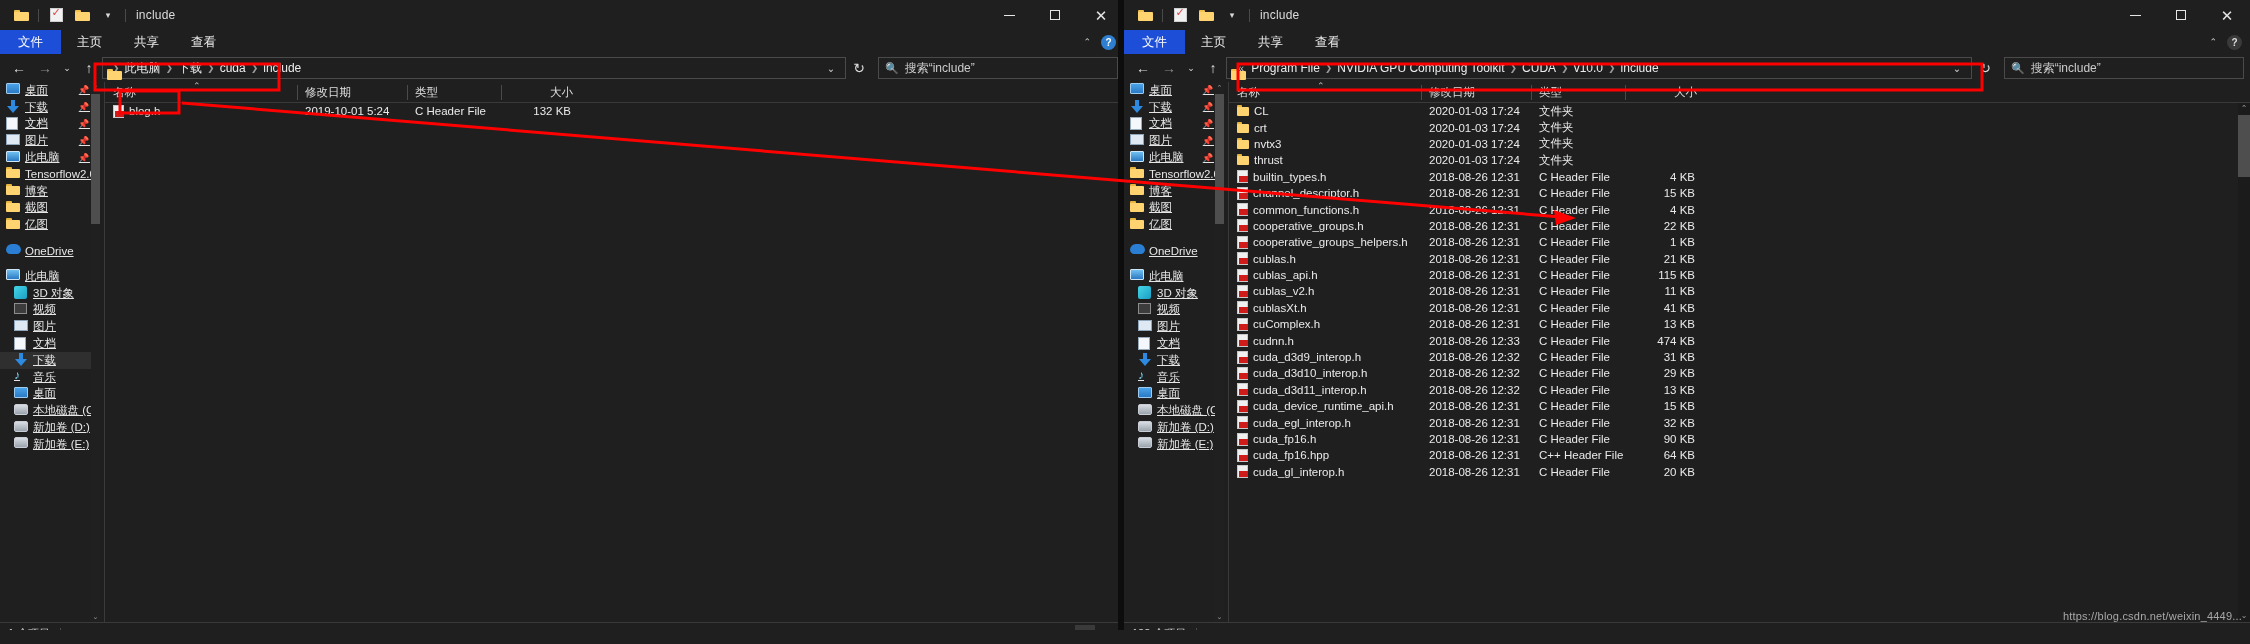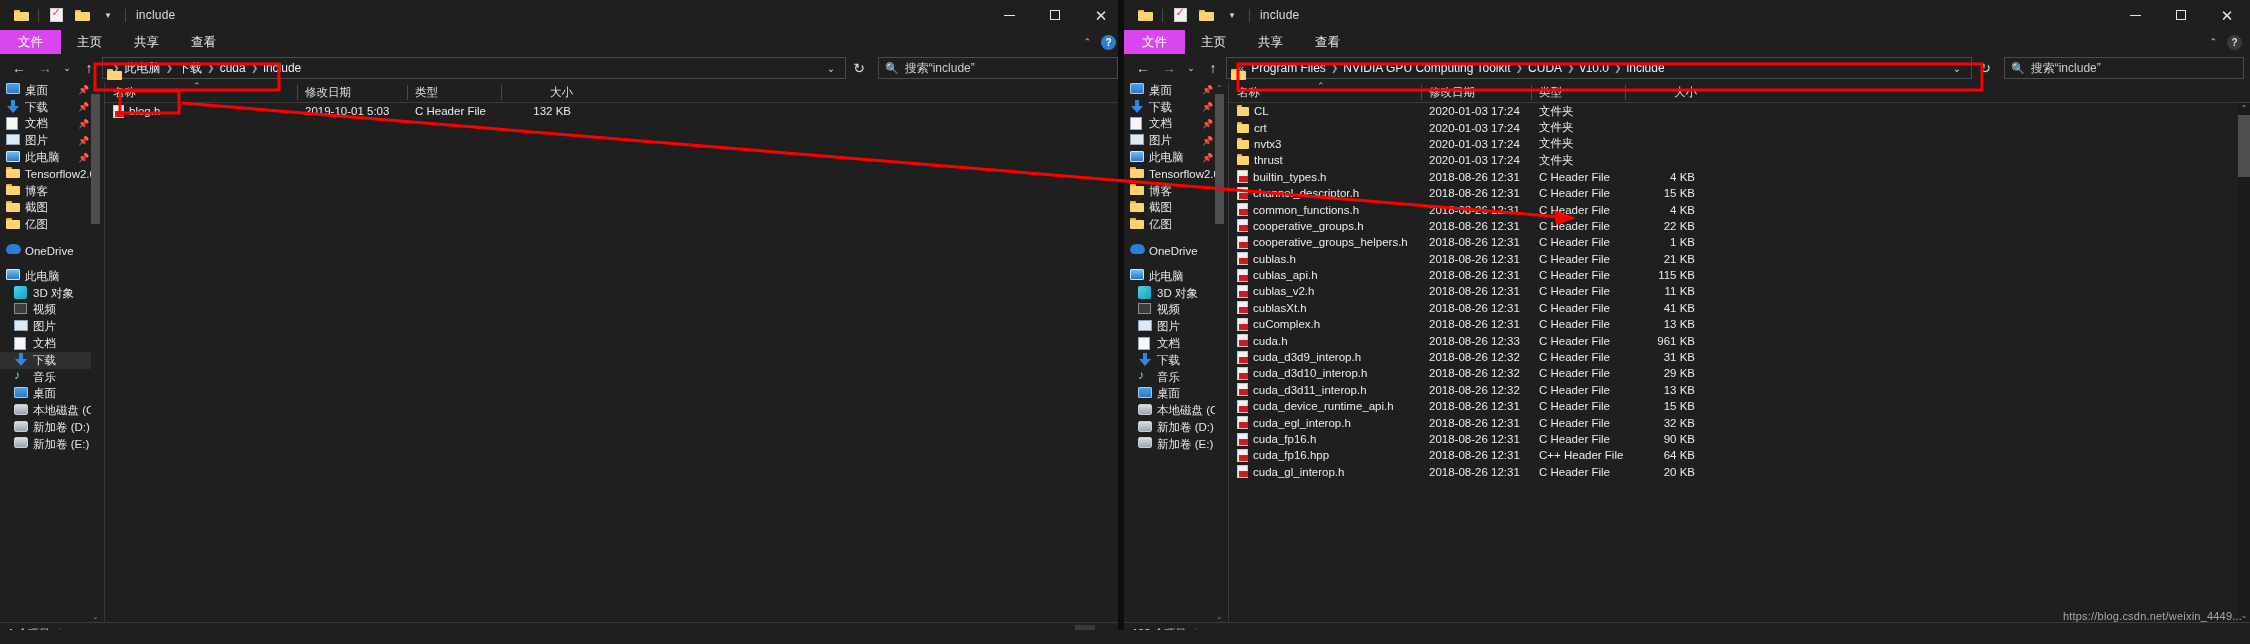--- a/index.html
+++ b/index.html
@@ -35,21 +35,21 @@
   .tb-btn{ width:46px; height:30px; display:flex; align-items:center; justify-content:center;
            font-size:11px; color:#e6e6e6; }
   .gl-min{ width:11px; height:1px; background:#e6e6e6; display:block; }
   .gl-max{ width:10px; height:10px; border:1px solid #e6e6e6; display:block; }
   .gl-close{ font-size:15px; line-height:15px; }
 
   
   .ribbon{ height:24px; display:flex; align-items:stretch; background:#1f1f1f; position:relative;}
   .rtab{ display:flex; align-items:center; justify-content:center; padding:0 16px;
          font-size:12.5px; color:#e9e9e9; height:24px;}
-  .rtab.file{ background:#d946ef; color:#fff; padding:4px 18px;}
+  .rtab.file{ background:#1d4ed8; color:#fff; padding:4px 18px;}
   .ribbon-right{ position:absolute; right:8px; top:0; height:24px; display:flex; align-items:center; gap:10px;}
   .circ-ic{ width:15px; height:15px; border-radius:50%; background:#2f7fd1; color:#fff; font-size:10px;
             display:flex; align-items:center; justify-content:center; font-weight:bold;}
   .circ-ic.q{ background:#2f7fd1; }
   .circ-ic.dk{ background:#3a3a3a; color:#ddd; }
   .chev-sm{ font-size:9px; color:#cfcfcf; }
 
   
   .addrrow{ height:28px; display:flex; align-items:center; padding:0 6px; gap:0; position:relative;}
   .navbtn{ width:26px; height:24px; display:flex; align-items:center; justify-content:center;
@@ -69,21 +69,21 @@
   .searchbox{ width:240px; height:22px; margin-left:6px; border:1px solid #4a4a4a; background:#1f1f1f;
               display:flex; align-items:center; padding:0 6px; gap:6px; flex:0 0 auto;}
   .searchbox .sicon{ color:#bdbdbd; font-size:11px;}
   .searchbox .stext{ font-size:12px; color:#cccccc; }
 
   
   .body{ display:flex; height:calc(644px - 30px - 24px - 28px - 22px); position:relative; }
   .navpane{ width:105px; position:relative; background:#1f1f1f; overflow:hidden; flex:0 0 auto;}
   .navlist{ position:absolute; left:0; top:0; width:92px; }
   .navitem{ display:flex; align-items:center; height:16.8px; font-size:11.5px; color:#e6e6e6;
-            white-space:nowrap; padding-left:6px; }
+            white-space:nowrap; padding-left:6px;text-decoration:underline; }
   .navitem.sel{ background:#2f2f2f; }
   .navitem .ni-ic{ width:15px; height:14px; margin-right:4px; flex:0 0 auto; position:relative;}
   .navitem .ni-lb{ overflow:hidden; text-overflow:clip; }
   .navitem.ind1{ padding-left:14px; }
   .navgap{ height:9px; }
 
   
   .ic-desktop{ width:14px;height:11px;background:linear-gradient(#4aa3e8,#2b79c4);border:1px solid #9ecbf0;border-radius:1px;}
   .ic-doc{ width:12px;height:13px;background:#f4f7fb;border:1px solid #9ab;}
   .ic-pic{ width:14px;height:11px;background:#dfe9f3;border:1px solid #8fa6bb;}
@@ -394,21 +394,21 @@
           <div class="col col-date">修改日期</div>
           <div class="col col-type">类型</div>
           <div class="col col-size">大小</div>
         </div>
         <div class="rows">
             <div class="row">
               <div class="c c-name">
                 <span class="ficon hdr"></span>
                 <span>blog.h</span>
               </div>
-              <div class="c c-date">2019-10-01 5:03</div>
+              <div class="c c-date">2019-10-01 5:24</div>
               <div class="c c-type">C Header File</div>
               <div class="c c-size">132 KB</div>
             </div>
           </div>
       </div>
     </div>
 
     <div class="statusbar">
       <span>1 个项目</span>
       <span class="sb-div"></span>
@@ -473,21 +473,21 @@
     <div class="addrrow">
       <div class="navbtn">←</div>
       <div class="navbtn dim">→</div>
       <div class="navbtn small">⌄</div>
       <div class="navbtn">↑</div>
 
       <div class="addrbox">
         <span class="addr-folder"><span class="folder-ic"></span></span>
         <span class="crumb-dbl">«</span>
         <div class="crumbs">
-          <span class="crumb">Program Files</span>
+          <span class="crumb">Program File</span>
           <span class="crumb-sep">❯</span>
           <span class="crumb">NVIDIA GPU Computing Toolkit</span>
           <span class="crumb-sep">❯</span>
           <span class="crumb">CUDA</span>
           <span class="crumb-sep">❯</span>
           <span class="crumb">v10.0</span>
           <span class="crumb-sep">❯</span>
           <span class="crumb">include</span>
         </div>
         <div class="addr-right">
@@ -780,25 +780,25 @@
                 <span class="ficon hdr"></span>
                 <span>cuComplex.h</span>
               </div>
               <div class="c c-date">2018-08-26 12:31</div>
               <div class="c c-type">C Header File</div>
               <div class="c c-size">13 KB</div>
             </div>
             <div class="row">
               <div class="c c-name">
                 <span class="ficon hdr"></span>
-                <span>cuda.h</span>
+                <span>cudnn.h</span>
               </div>
               <div class="c c-date">2018-08-26 12:33</div>
               <div class="c c-type">C Header File</div>
-              <div class="c c-size">961 KB</div>
+              <div class="c c-size">474 KB</div>
             </div>
             <div class="row">
               <div class="c c-name">
                 <span class="ficon hdr"></span>
                 <span>cuda_d3d9_interop.h</span>
               </div>
               <div class="c c-date">2018-08-26 12:32</div>
               <div class="c c-type">C Header File</div>
               <div class="c c-size">31 KB</div>
             </div>

